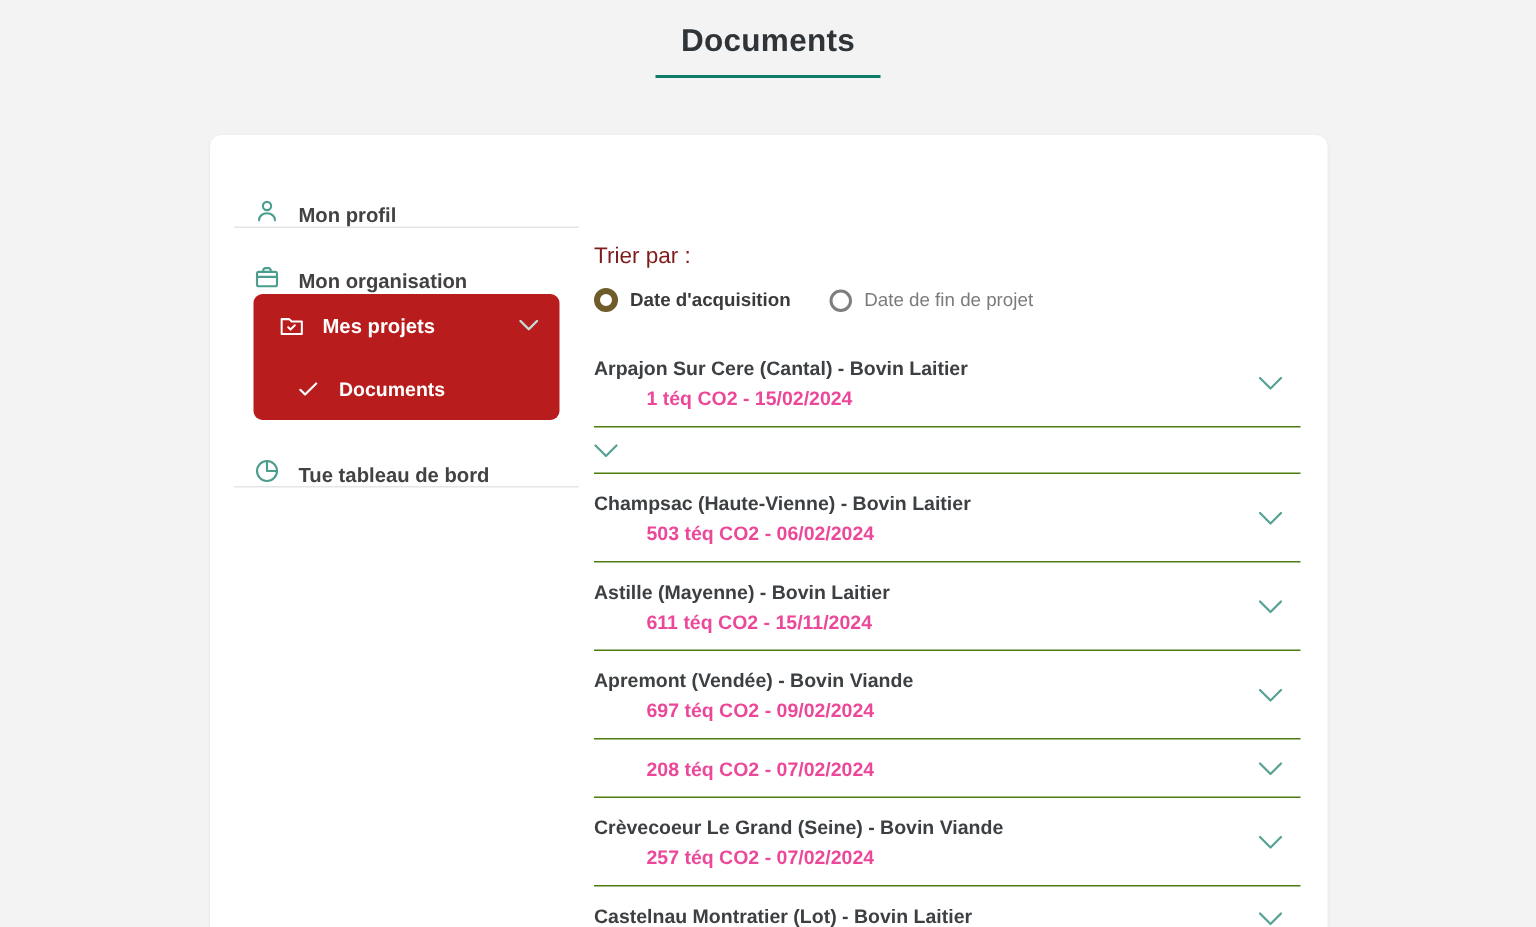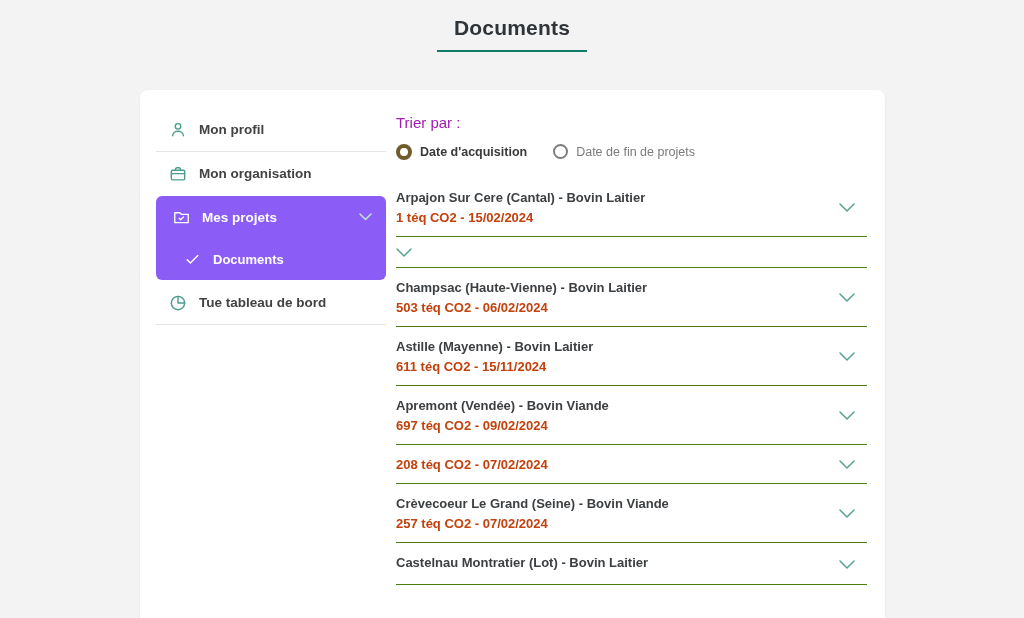--- a/index.html
+++ b/index.html
@@ -24,69 +24,69 @@
   .card {
     position:absolute; left:140px; top:90px; width:745px; height:700px;
     background:#ffffff; border-radius:8px;
     box-shadow:0 1px 3px rgba(0,0,0,.05);
     display:flex; padding:18px 18px 0 16px;
   }
 
   
   .sidebar { width:230px; flex:0 0 230px; margin-right:10px; }
   .side-item {
-    height:43px; display:flex; align-items:center; gap:11px;
+    height:43px; display:flex; align-items:flex-end; gap:11px;
     padding-left:12px; cursor:pointer;
   }
   .side-item .icon { width:20px; height:20px; flex:0 0 20px; display:flex; }
   .side-label { font-size:13.5px; font-weight:700; color:#424242; }
   .side-divider { height:1px; background:#e5e5e5; }
 
   .side-block {
-    background:#8b5cf6; border-radius:6px; margin:1px 0; overflow:hidden;
+    background:#b91c1c; border-radius:6px; margin:1px 13px; overflow:hidden;
   }
   .block-parent {
     height:42px; display:flex; align-items:center; gap:11px;
     padding:0 14px 0 16px; cursor:pointer;
   }
   .block-parent .icon { width:19px; height:19px; flex:0 0 19px; display:flex; }
   .block-parent .side-label { color:#ffffff; }
   .block-parent .spacer { flex:1; }
   .block-child {
     height:42px; display:flex; align-items:center; gap:12px;
     padding-left:28px; cursor:pointer;
   }
   .block-child .icon { width:17px; height:17px; flex:0 0 17px; display:flex; }
   .block-child .side-label { color:#ffffff; font-size:13px; }
 
   
   .main { flex:1; padding-top:6px; min-width:0; }
-  .sort-label { font-size:15px; color:#a21caf; }
-  .sort-options { margin-top:13px; display:flex; align-items:flex-start; gap:26px; }
+  .sort-label { font-size:15px; color:#7f1d1d;margin-top:48px; }
+  .sort-options { margin-top:13px; display:flex; align-items:center; gap:26px; }
   .sort-option { display:flex; align-items:center; gap:8px; cursor:pointer; }
   .radio-selected {
     width:16px; height:16px; border-radius:50%;
     border:4.5px solid #6e5c2b; background:#fff;
   }
   .radio-unselected {
     width:15px; height:15px; border-radius:50%;
     border:2px solid #7e7e7e; background:#fff;
   }
   .sort-option-label-selected { font-size:12.5px; font-weight:700; color:#3a3a3a; }
   .sort-option-label { font-size:12.5px; color:#7b7b7b; }
 
   .project-list { margin-top:18px; }
   .project-row {
     padding:11px 0 10px; border-bottom:1px solid #4d7c0f;
     display:flex; align-items:center; justify-content:space-between;
     cursor:pointer;
   }
   .project-text { display:flex; flex-direction:column; gap:3px; min-width:0; }
   .project-title { font-size:13px; font-weight:700; color:#3d4043; line-height:17px; }
-  .project-subtitle { font-size:13px; font-weight:700; color:#c2410c; line-height:17px; }
+  .project-subtitle { font-size:13px; font-weight:700; color:#ec4899; line-height:17px;margin-left:35px; }
   .row-chevron { margin-right:12px; flex:0 0 auto; display:flex; }
 </style>
 </head>
 <body>
 
 <div class="page-header">
   <div class="page-title">Documents</div>
   <div class="title-underline"></div>
 </div>
 
@@ -159,21 +159,21 @@
 
     <div class="sort-label">Trier par :</div>
 
     <div class="sort-options">
       <div class="sort-option">
         <span class="radio-selected"></span>
         <span class="sort-option-label-selected">Date d'acquisition</span>
       </div>
       <div class="sort-option">
         <span class="radio-unselected"></span>
-        <span class="sort-option-label">Date de fin de projets</span>
+        <span class="sort-option-label">Date de fin de projet</span>
       </div>
     </div>
 
     <div class="project-list">
   <div class="project-row">
     <div class="project-text">
       <span class="project-title">Arpajon Sur Cere (Cantal) - Bovin Laitier</span>
       <span class="project-subtitle">1 téq CO2 - 15/02/2024</span>
     </div>
     <span class="row-chevron">

